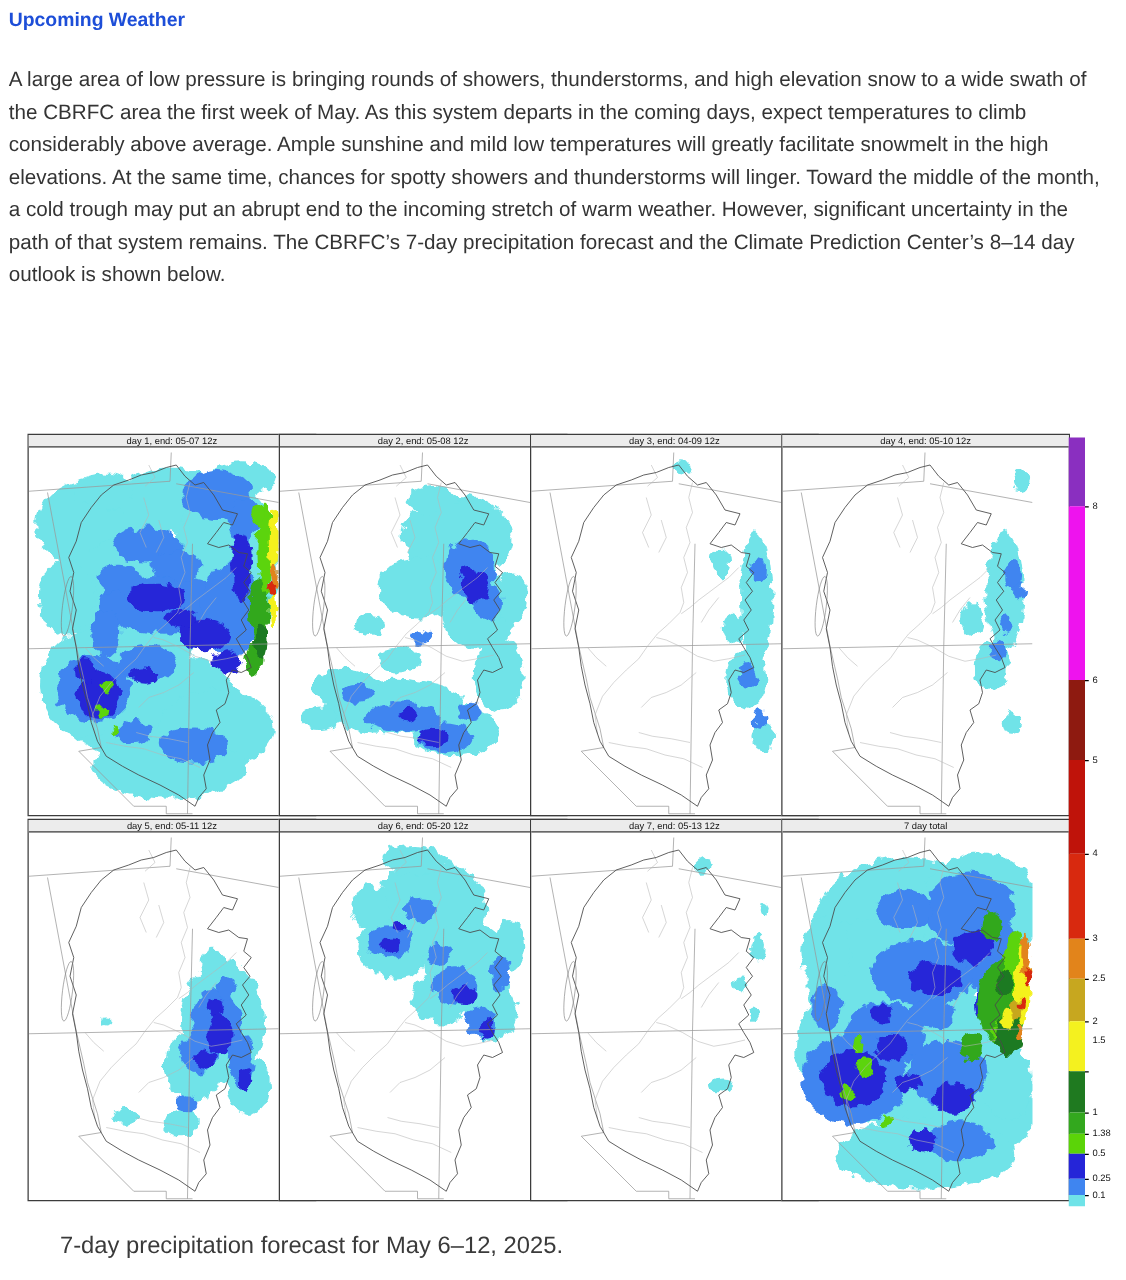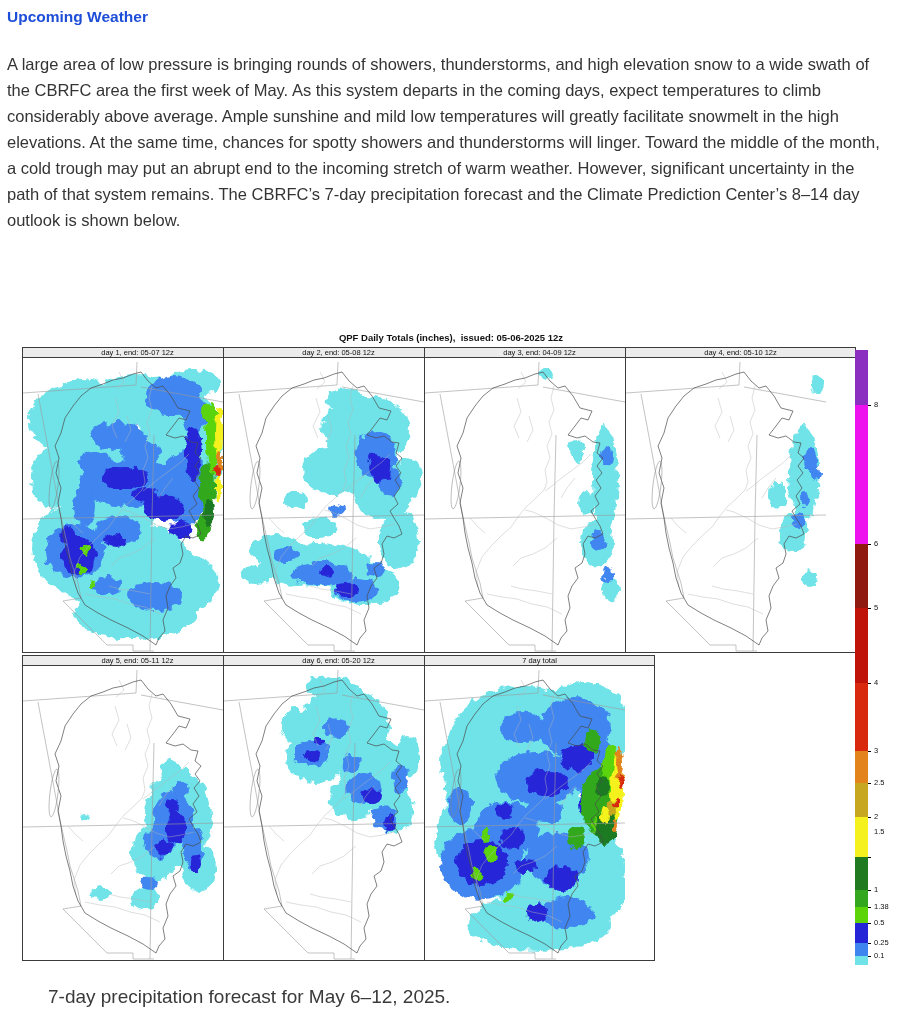--- a/index.html
+++ b/index.html
@@ -67,21 +67,20 @@
              L120,278 L105,270 L88,262 L75,255 L62,247 L55,235 L50,220 L47,205 L43,190 L40,175
              L38,160 L35,145 L38,130 L33,115 L36,100 L32,88 L38,75 L42,60 L50,48 L58,38
              L68,30 L80,26 L90,22 L100,20 L110,16 L118,14 Z"></path>
 
         <ellipse cx="31" cy="127" rx="4" ry="24" fill="none" stroke="#808080" stroke-width="0.5" transform="rotate(7 31 127)"></ellipse>
       </g>
     </defs>
   </svg>
 
   <div class="figure">
-    <div class="fig-title">QPF Daily Totals (inches),  issued: 05-06-2025 12z</div>
     <div class="grid" id="panel-grid">
         <div class="panel">
           <div class="panel-header">
             <span>day 1, end: 05-07 12z</span>
           </div>
           <svg width="200" height="295" viewBox="0 0 200 295">
             <g filter="url(#rough)">
               <ellipse cx="58" cy="62" rx="52" ry="38" fill="#6fe3e8"></ellipse>
               <ellipse cx="112" cy="42" rx="40" ry="26" fill="#6fe3e8"></ellipse>
               <ellipse cx="95" cy="120" rx="68" ry="52" fill="#6fe3e8"></ellipse>
@@ -243,20 +242,36 @@
               <ellipse cx="87" cy="87" rx="18" ry="12" fill="#3f85f0"></ellipse>
               <ellipse cx="140" cy="122" rx="18" ry="15" fill="#3f85f0"></ellipse>
               <ellipse cx="160" cy="152" rx="12" ry="12" fill="#3f85f0"></ellipse>
               <ellipse cx="112" cy="62" rx="12" ry="10" fill="#3f85f0"></ellipse>
               <ellipse cx="176" cy="112" rx="8" ry="14" fill="#3f85f0"></ellipse>
               <ellipse cx="127" cy="97" rx="10" ry="8" fill="#3f85f0"></ellipse>
               <ellipse cx="89" cy="90" rx="8" ry="6" fill="#2525d8"></ellipse>
               <ellipse cx="148" cy="130" rx="10" ry="8" fill="#2525d8"></ellipse>
               <ellipse cx="165" cy="157" rx="6" ry="8" fill="#2525d8"></ellipse>
               <ellipse cx="95" cy="75" rx="6" ry="5" fill="#2525d8"></ellipse>
+            </g>
+            <use href="#basemap"></use>
+          </svg>
+        </div>
+        <div class="panel">
+          <div class="panel-header">
+            <span>day 7, end: 05-13 12z</span>
+          </div>
+          <svg width="200" height="295" viewBox="0 0 200 295">
+            <g filter="url(#rough)">
+              <ellipse cx="137" cy="27" rx="8" ry="6" fill="#6fe3e8"></ellipse>
+              <ellipse cx="181" cy="92" rx="6" ry="11" fill="#6fe3e8"></ellipse>
+              <ellipse cx="167" cy="122" rx="5" ry="6" fill="#6fe3e8"></ellipse>
+              <ellipse cx="152" cy="202" rx="9" ry="6" fill="#6fe3e8"></ellipse>
+              <ellipse cx="186" cy="62" rx="4" ry="5" fill="#6fe3e8"></ellipse>
+              <ellipse cx="178" cy="145" rx="4" ry="5" fill="#6fe3e8"></ellipse>
             </g>
             <use href="#basemap"></use>
           </svg>
         </div>
         <div class="panel">
           <div class="panel-header">
             <span>7 day total</span>
           </div>
           <svg width="200" height="295" viewBox="0 0 200 295">
             <g filter="url(#rough)">

